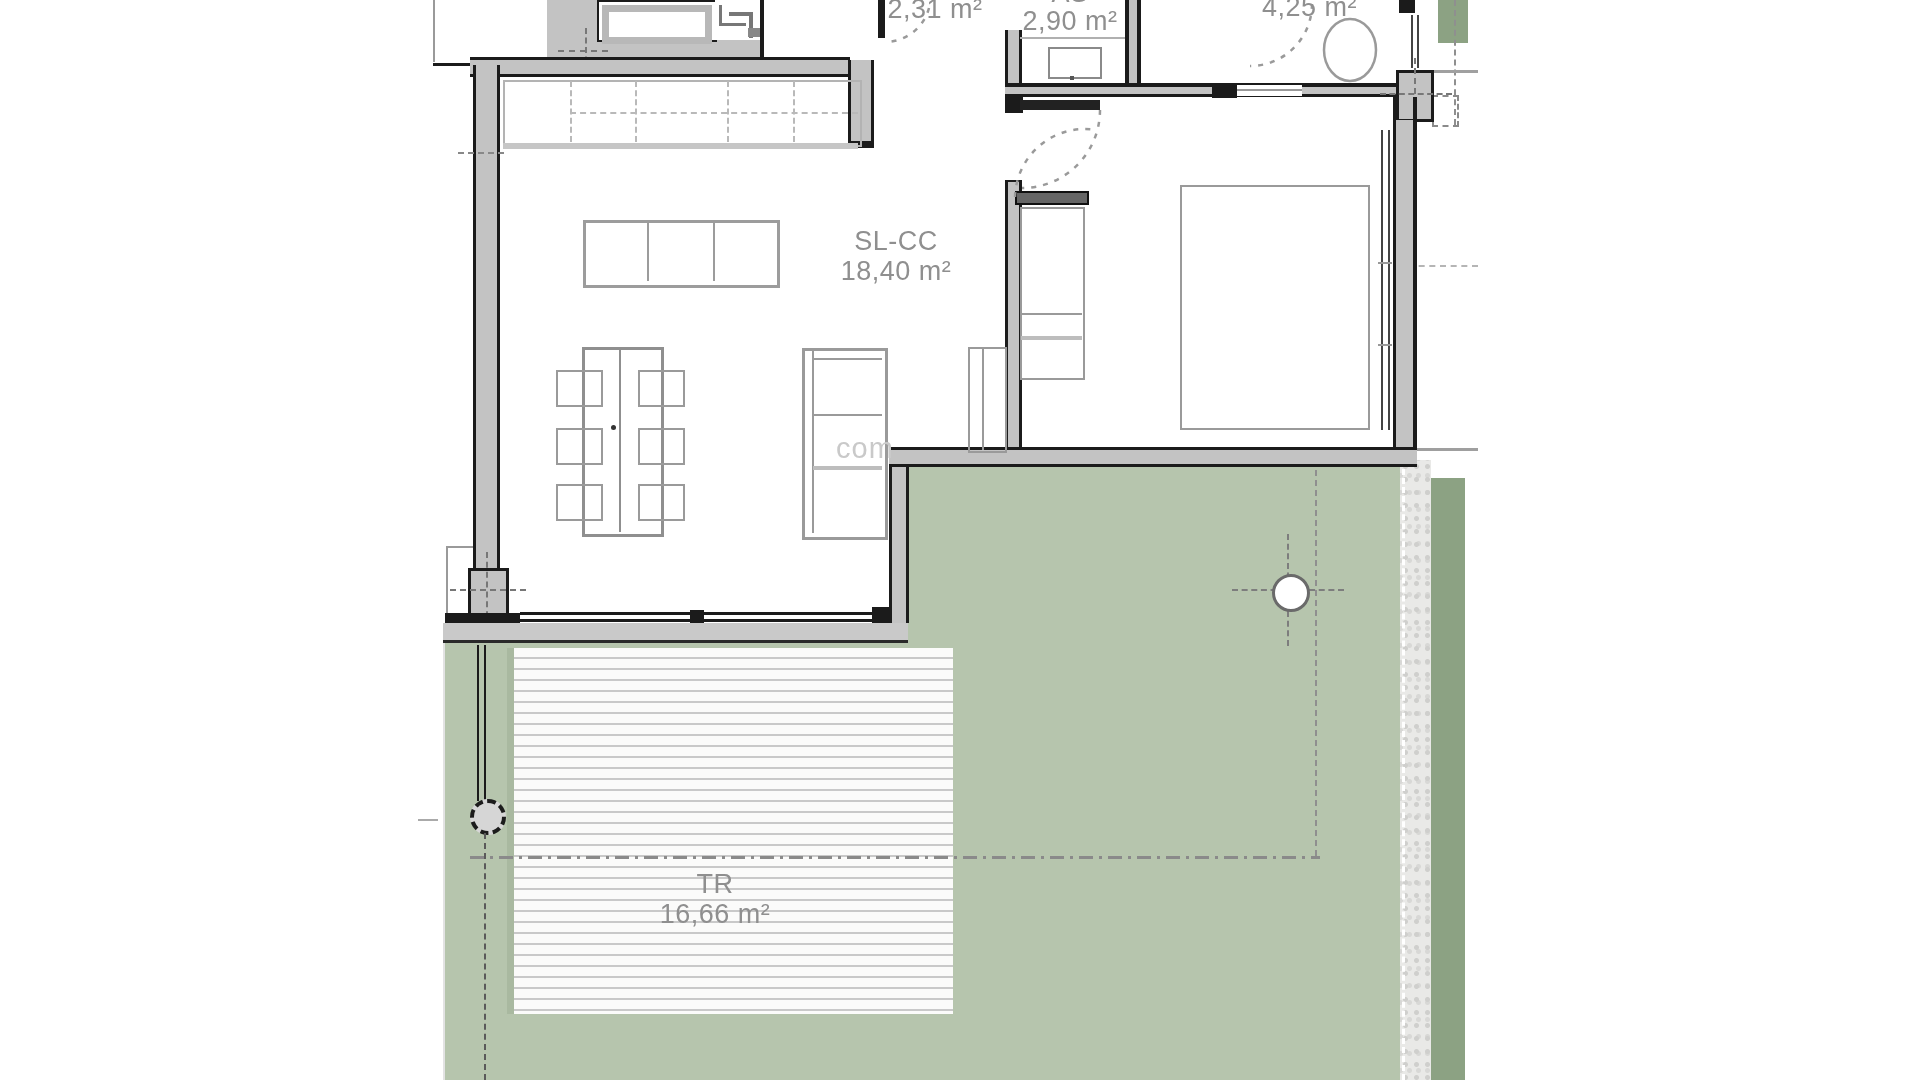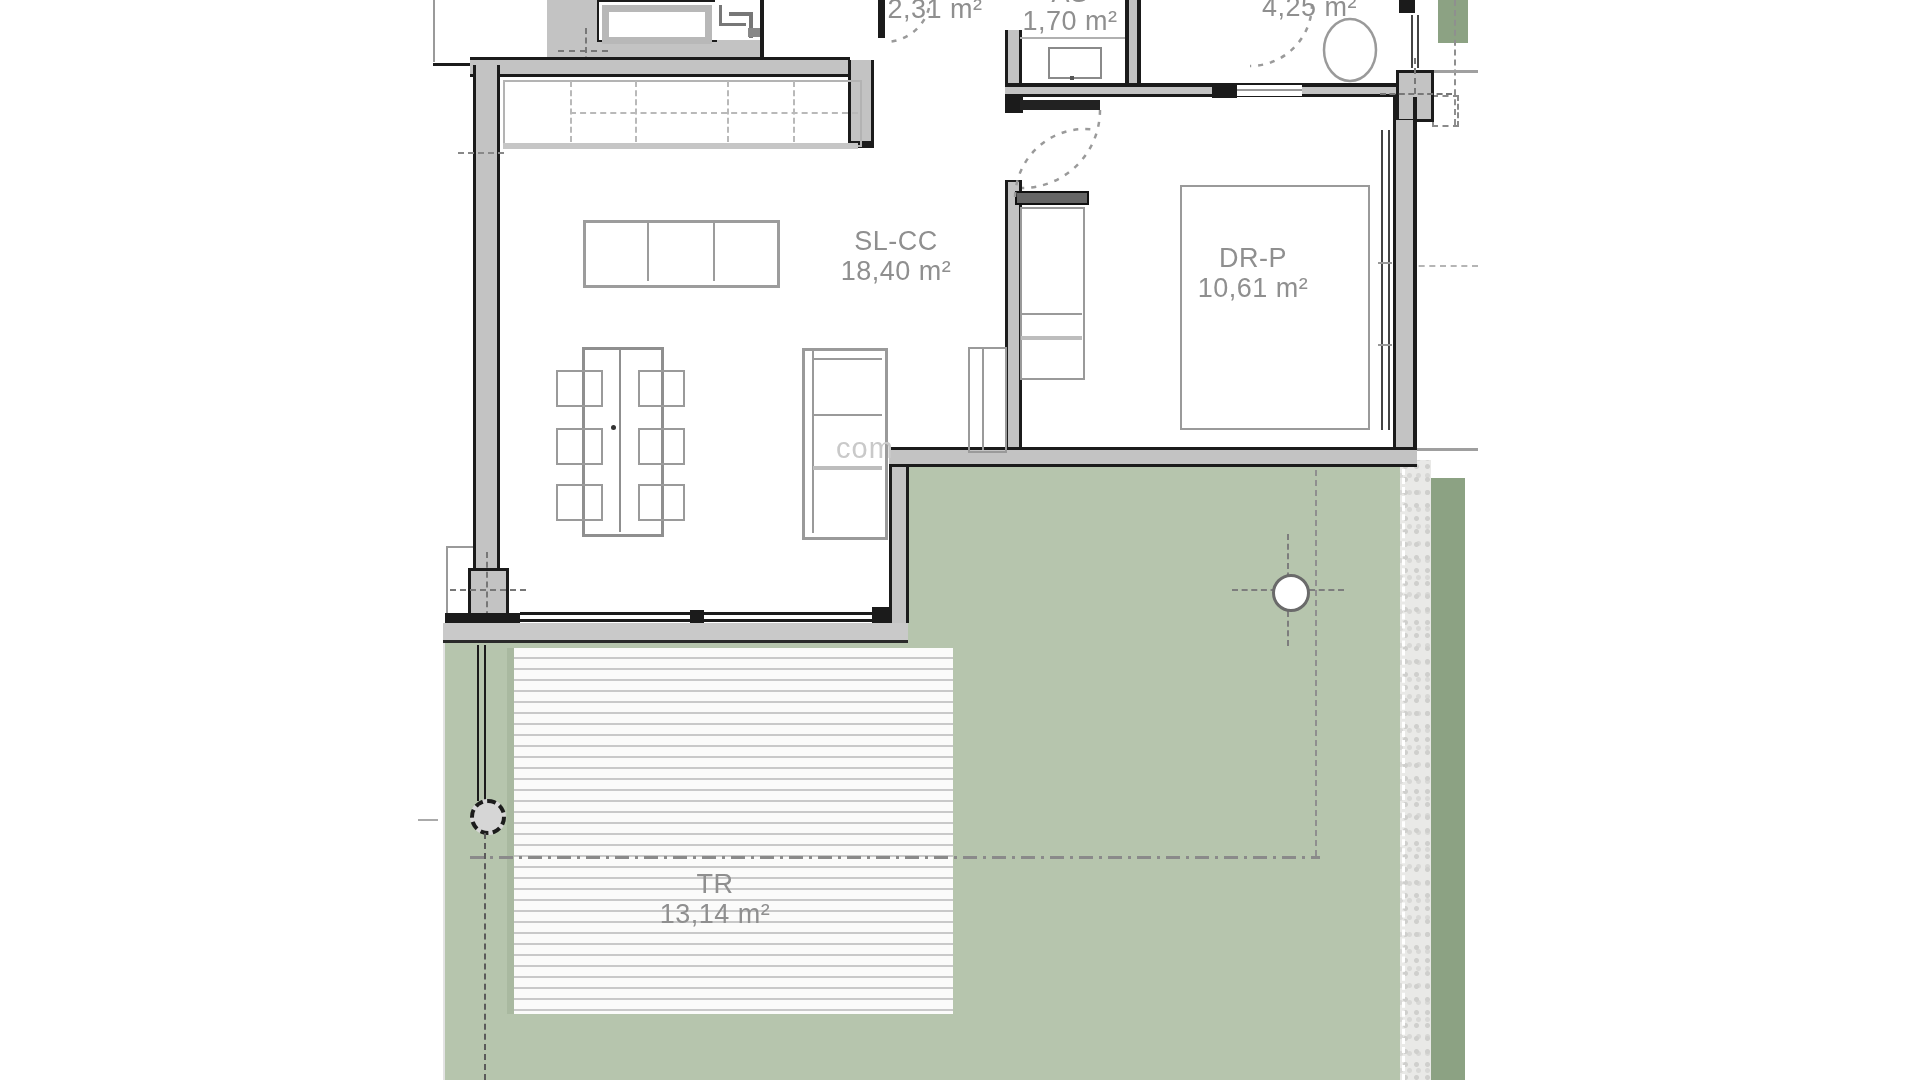--- a/index.html
+++ b/index.html
@@ -189,30 +189,26 @@
   <svg class="a" width="1920" height="1080" viewBox="0 0 1920 1080" style="left:0;top:0;pointer-events:none;">
     <path d="M 1100 110 A 78 78 0 0 1 1022 188" fill="none" stroke="#9a9a9a" stroke-width="2.5" stroke-dasharray="5 7"></path>
     <path d="M 1015 197 A 70 70 0 0 1 1097 130" fill="none" stroke="#9a9a9a" stroke-width="2.5" stroke-dasharray="5 7"></path>
     <path d="M 929 8 A 46 46 0 0 1 886 42" fill="none" stroke="#9a9a9a" stroke-width="2.5" stroke-dasharray="5 7"></path>
     <path d="M 1312 4 A 62 62 0 0 1 1250 66" fill="none" stroke="#9a9a9a" stroke-width="2.5" stroke-dasharray="5 7"></path>
     <ellipse cx="1350" cy="50" rx="26" ry="31" fill="none" stroke="#9a9a9a" stroke-width="2.5"></ellipse>
   </svg>
 
   <div class="a lbl" style="left:870px;top:-6px;width:130px;">2,31 m²</div>
   <div class="a lbl" style="left:1040px;top:-22px;width:60px;">AS</div>
-  <div class="a lbl" style="left:1010px;top:6px;width:120px;">1,70 m²</div>
+  <div class="a lbl" style="left:1010px;top:6px;width:120px;">2,90 m²</div>
   <div class="a lbl" style="left:1247px;top:-8px;width:125px;">4,25 m²</div>
   <div class="a lbl" style="left:796px;top:226px;width:200px;">
     <div>SL-CC</div>
     <div>18,40 m²</div>
   </div>
-  <div class="a lbl" style="left:1153px;top:243px;width:200px;">
-    <div>DR-P</div>
-    <div>10,61 m²</div>
-  </div>
   <div class="a lbl" style="left:615px;top:869px;width:200px;">
     <div>TR</div>
-    <div>13,14 m²</div>
+    <div>16,66 m²</div>
   </div>
 
   <div class="a wm" style="left:836px;top:432px;">com</div>
 
 </div>
 
 </body></html>

